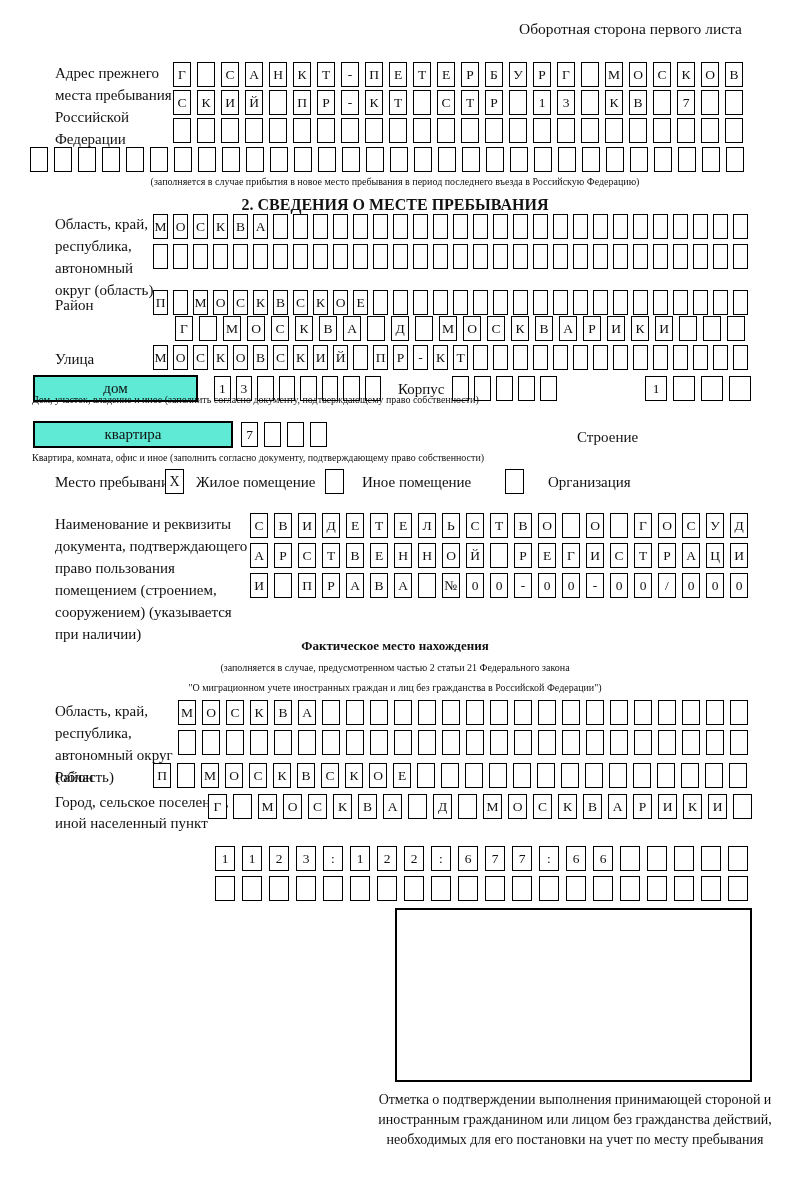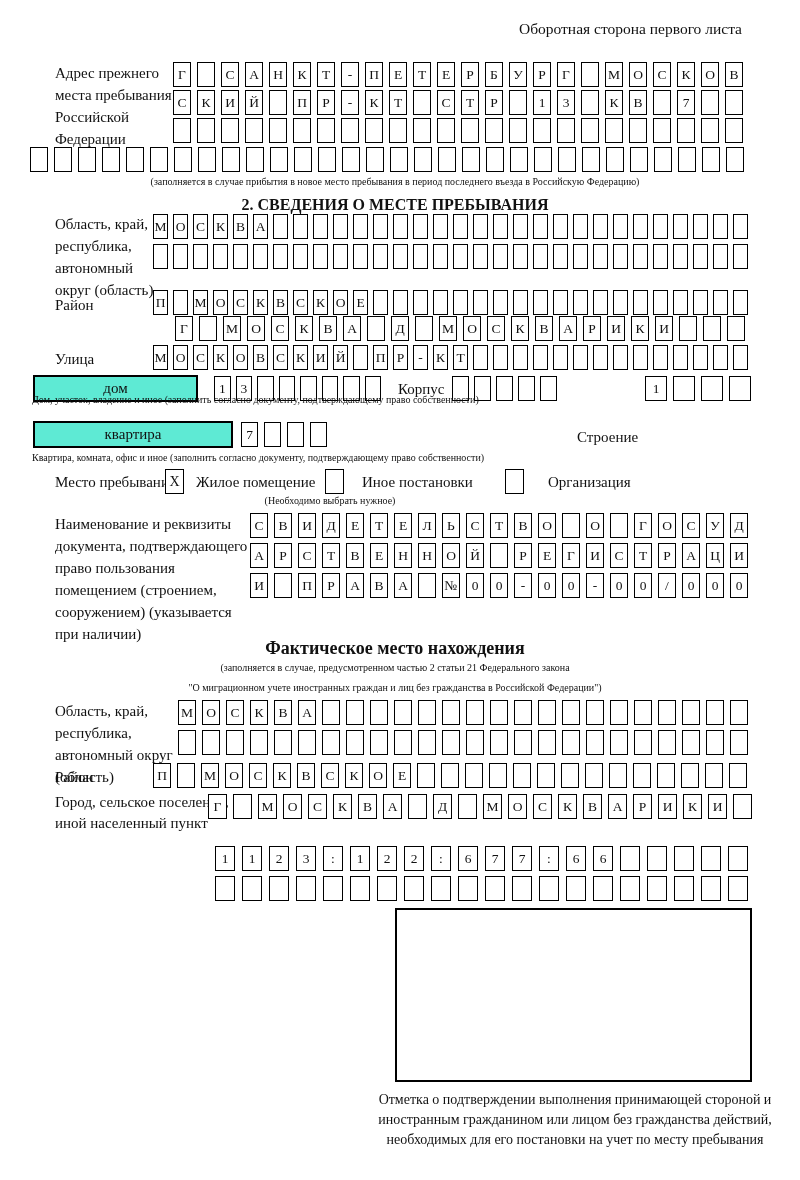--- a/index.html
+++ b/index.html
@@ -355,24 +355,23 @@
       <span class="cell"></span>
       <span class="cell"></span>
       <span class="cell"></span>
     </div>
   <div class="abs cap" style="left:32px; top:452px;">Квартира, комната, офис и иное (заполнить согласно документу, подтверждающему право собственности)</div>
 
   <div class="abs lbl" style="left:55px; top:471px;">Место пребывания:</div>
   <div class="chk" style="left:165px; top:469px;">X</div>
   <div class="abs lbl" style="left:196px; top:471px;">Жилое помещение</div>
   <div class="chk" style="left:325px; top:469px;"></div>
-  <div class="abs lbl" style="left:362px; top:471px;">Иное постановки</div>
+  <div class="abs lbl" style="left:362px; top:471px;">Иное помещение</div>
   <div class="chk" style="left:505px; top:469px;"></div>
   <div class="abs lbl" style="left:548px; top:471px;">Организация</div>
-  <div class="abs cap center" style="left:155px; top:495px; width:350px;">(Необходимо выбрать нужное)</div>
 
   <div class="abs lbl" style="left:55px; top:513px; width:198px;">Наименование и реквизиты документа, подтверждающего право пользования помещением (строением, сооружением) (указывается при наличии)</div>
   <div class="cellrow p24" style="left:250px; top:513px;">
       <span class="cell">С</span>
       <span class="cell">В</span>
       <span class="cell">И</span>
       <span class="cell">Д</span>
       <span class="cell">Е</span>
       <span class="cell">Т</span>
       <span class="cell">Е</span>
@@ -431,21 +430,21 @@
       <span class="cell">0</span>
       <span class="cell">-</span>
       <span class="cell">0</span>
       <span class="cell">0</span>
       <span class="cell">/</span>
       <span class="cell">0</span>
       <span class="cell">0</span>
       <span class="cell">0</span>
     </div>
 
-  <div class="abs ttl" style="left:0; top:638px; width:790px; font-size:18px;">Фактическое место нахождения</div>
+  <div class="abs ttl" style="left:0; top:638px; width:790px; font-size:13px;">Фактическое место нахождения</div>
   <div class="abs cap center" style="left:0; top:662px; width:790px;">(заполняется в случае, предусмотренном частью 2 статьи 21 Федерального закона</div>
   <div class="abs cap center" style="left:0; top:682px; width:790px;">"О миграционном учете иностранных граждан и лиц без гражданства в Российской Федерации")</div>
 
   <div class="abs lbl" style="left:55px; top:700px; width:132px;">Область, край, республика, автономный округ (область)</div>
   <div class="cellrow p24" style="left:178px; top:700px;">
       <span class="cell">М</span>
       <span class="cell">О</span>
       <span class="cell">С</span>
       <span class="cell">К</span>
       <span class="cell">В</span>

